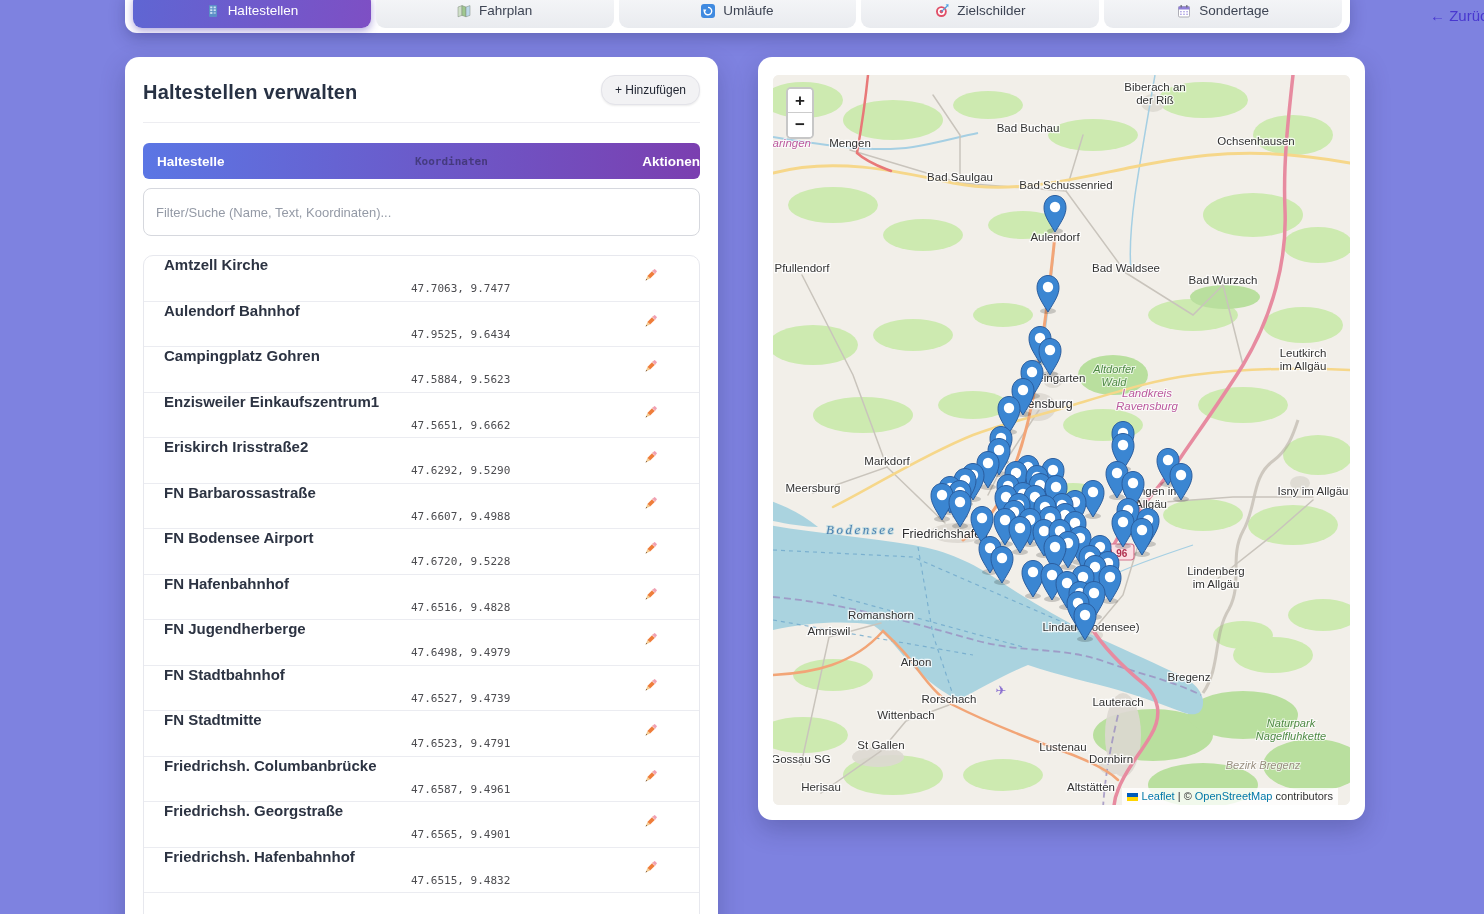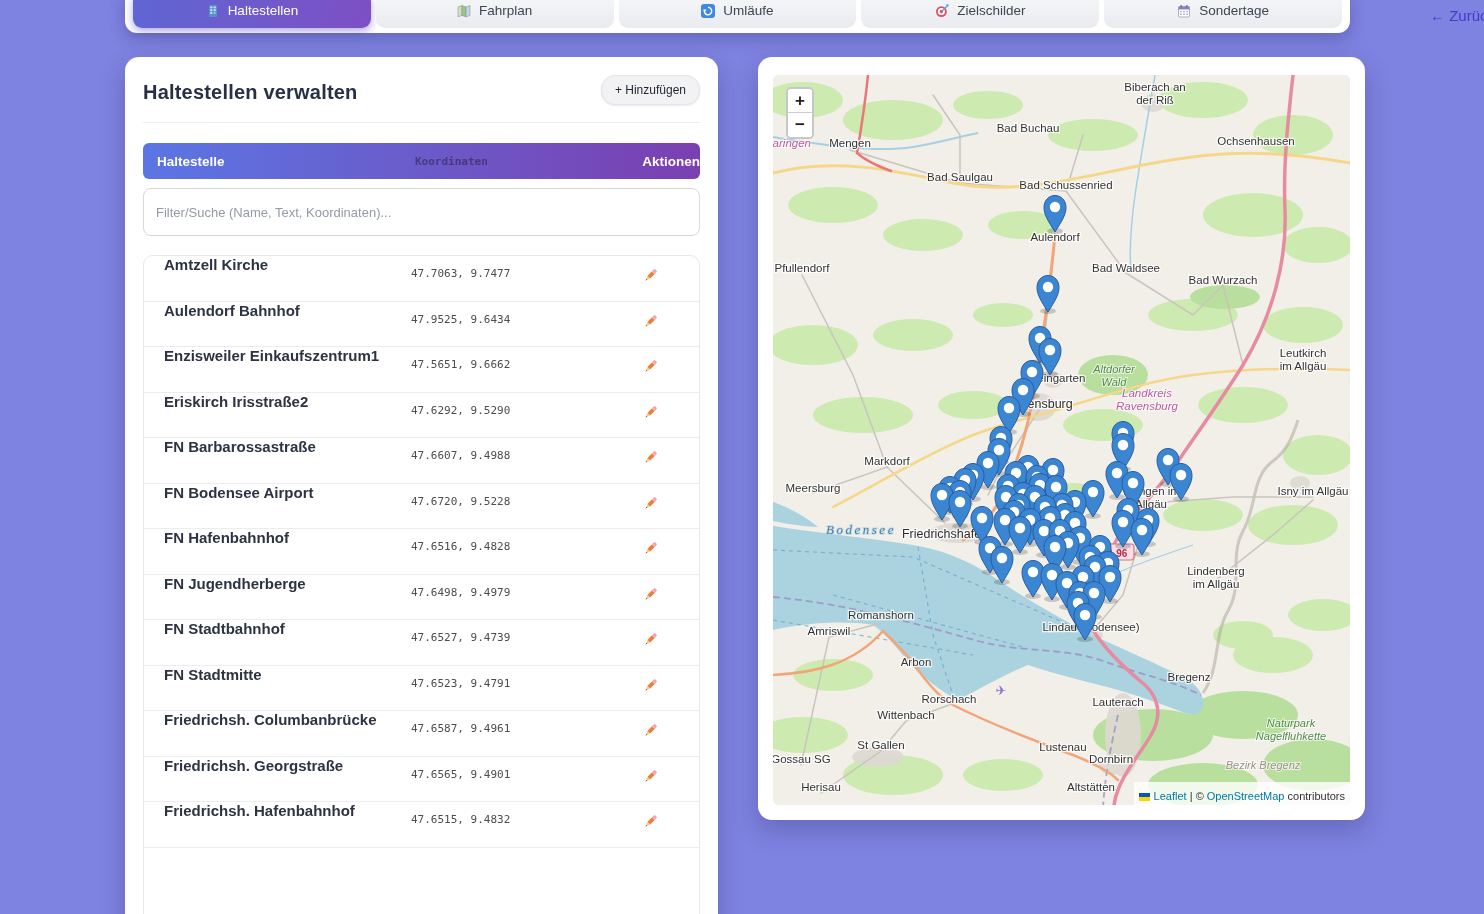--- a/index.html
+++ b/index.html
@@ -31,34 +31,34 @@
   .ch-coords{position:absolute;left:272px;font-family:"DejaVu Sans Mono",monospace;font-size:11px;
     font-weight:bold;color:rgba(25,25,45,.48)}
   .ch-actions{margin-left:auto;color:#fff;font-weight:bold;font-size:13.5px;}
   .filterwrap{margin-top:9px}
   .filterwrap input{width:100%;height:48px;border:1px solid #d6d8de;border-radius:8px;padding:0 12px;
     font-size:13px;color:#333;box-sizing:border-box;font-family:inherit;outline:none}
   .filterwrap input::placeholder{color:#949aa6}
   .listbox{margin-top:19px;border:1px solid #e7e8ee;border-radius:10px;height:700px;overflow:hidden}
   .row{height:45.5px;display:flex;position:relative;border-bottom:1px solid #ebecf1;box-sizing:border-box}
   .rname{padding-left:20px;font-size:15px;font-weight:600;color:#2c3342}
-  .rcoords{position:absolute;left:267px;top:11px;font-family:"DejaVu Sans Mono",monospace;font-size:11px;color:#4c4c50}
+  .rcoords{position:absolute;left:267px;top:26px;font-family:"DejaVu Sans Mono",monospace;font-size:11px;color:#4c4c50}
   .editbtn{position:absolute;right:40px;top:11px;background:none;border:none;cursor:pointer;padding:0;line-height:0}
 
   
   .rightcard{position:absolute;left:758px;top:57px;width:607px;height:763px;background:#fff;
     border-radius:14px;box-shadow:0 10px 24px rgba(30,30,80,.25)}
   .mapwrap{position:absolute;left:15px;top:18px;width:577px;height:730px;border-radius:6px;
     overflow:hidden;background:#f2efe9;cursor:grab}
   .zoomctl{position:absolute;left:13px;top:12px;width:24px;background:#fff;border:2px solid rgba(0,0,0,.22);
     border-radius:5px;z-index:5;overflow:hidden}
   .zoomctl button{display:block;width:100%;height:24px;border:none;background:#fff;color:#222;
     font:bold 17px/22px "Liberation Sans",sans-serif;cursor:pointer;padding:0}
   .zoomctl button:first-child{border-bottom:1px solid #ccc}
-  .attrib{position:absolute;right:0;bottom:0;background:rgba(255,255,255,.8);padding:8px 5px 3px;
+  .attrib{position:absolute;right:12px;bottom:0;background:rgba(255,255,255,.8);padding:2px 5px 3px;
     font-size:11px;color:#333;z-index:5;white-space:nowrap}
   .attrib a{color:#0078A8;text-decoration:none;cursor:pointer}
   .uaflag{display:inline-block;width:11px;height:8px;margin-right:4px;
     background:linear-gradient(#005BBB 50%,#FFD500 50%);vertical-align:-1px}
 
   
   .ml-town{font:11.5px "Liberation Sans",sans-serif;fill:#333;text-anchor:middle;
     paint-order:stroke;stroke:rgba(255,255,255,.8);stroke-width:2.5px}
   .ml-city{font:12.5px "Liberation Sans",sans-serif;fill:#2e2e30;text-anchor:middle;
     paint-order:stroke;stroke:rgba(255,255,255,.8);stroke-width:2.5px}
@@ -168,20 +168,33 @@
               <rect x="6.6" y="3.4" width="3.8" height="7.6" fill="#ef7d3a"></rect>
               <rect x="6.6" y="3.4" width="3.8" height="1.2" fill="#f6c3cf"></rect>
               <polygon points="6.6,11 10.4,11 8.5,15.4" fill="#f3c98f"></polygon>
               <polygon points="7.9,13.9 9.1,13.9 8.5,15.4" fill="#55351f"></polygon>
             </g>
           </svg></button>
       </div>
       <div class="row">
         <div class="rname">Aulendorf Bahnhof</div>
         <div class="rcoords">47.9525, 9.6434</div>
+        <button class="editbtn"><svg width="17" height="17" viewBox="0 0 17 17">
+            <g transform="rotate(45 8.5 8.5)">
+              <rect x="6.6" y="0.8" width="3.8" height="3" rx="1" fill="#f0a0b4"></rect>
+              <rect x="6.6" y="3.4" width="3.8" height="7.6" fill="#ef7d3a"></rect>
+              <rect x="6.6" y="3.4" width="3.8" height="1.2" fill="#f6c3cf"></rect>
+              <polygon points="6.6,11 10.4,11 8.5,15.4" fill="#f3c98f"></polygon>
+              <polygon points="7.9,13.9 9.1,13.9 8.5,15.4" fill="#55351f"></polygon>
+            </g>
+          </svg></button>
+      </div>
+      <div class="row">
+        <div class="rname">Campingplatz Gohren</div>
+        <div class="rcoords">47.5884, 9.5623</div>
         <button class="editbtn"><svg width="17" height="17" viewBox="0 0 17 17">
             <g transform="rotate(45 8.5 8.5)">
               <rect x="6.6" y="0.8" width="3.8" height="3" rx="1" fill="#f0a0b4"></rect>
               <rect x="6.6" y="3.4" width="3.8" height="7.6" fill="#ef7d3a"></rect>
               <rect x="6.6" y="3.4" width="3.8" height="1.2" fill="#f6c3cf"></rect>
               <polygon points="6.6,11 10.4,11 8.5,15.4" fill="#f3c98f"></polygon>
               <polygon points="7.9,13.9 9.1,13.9 8.5,15.4" fill="#55351f"></polygon>
             </g>
           </svg></button>
       </div>

